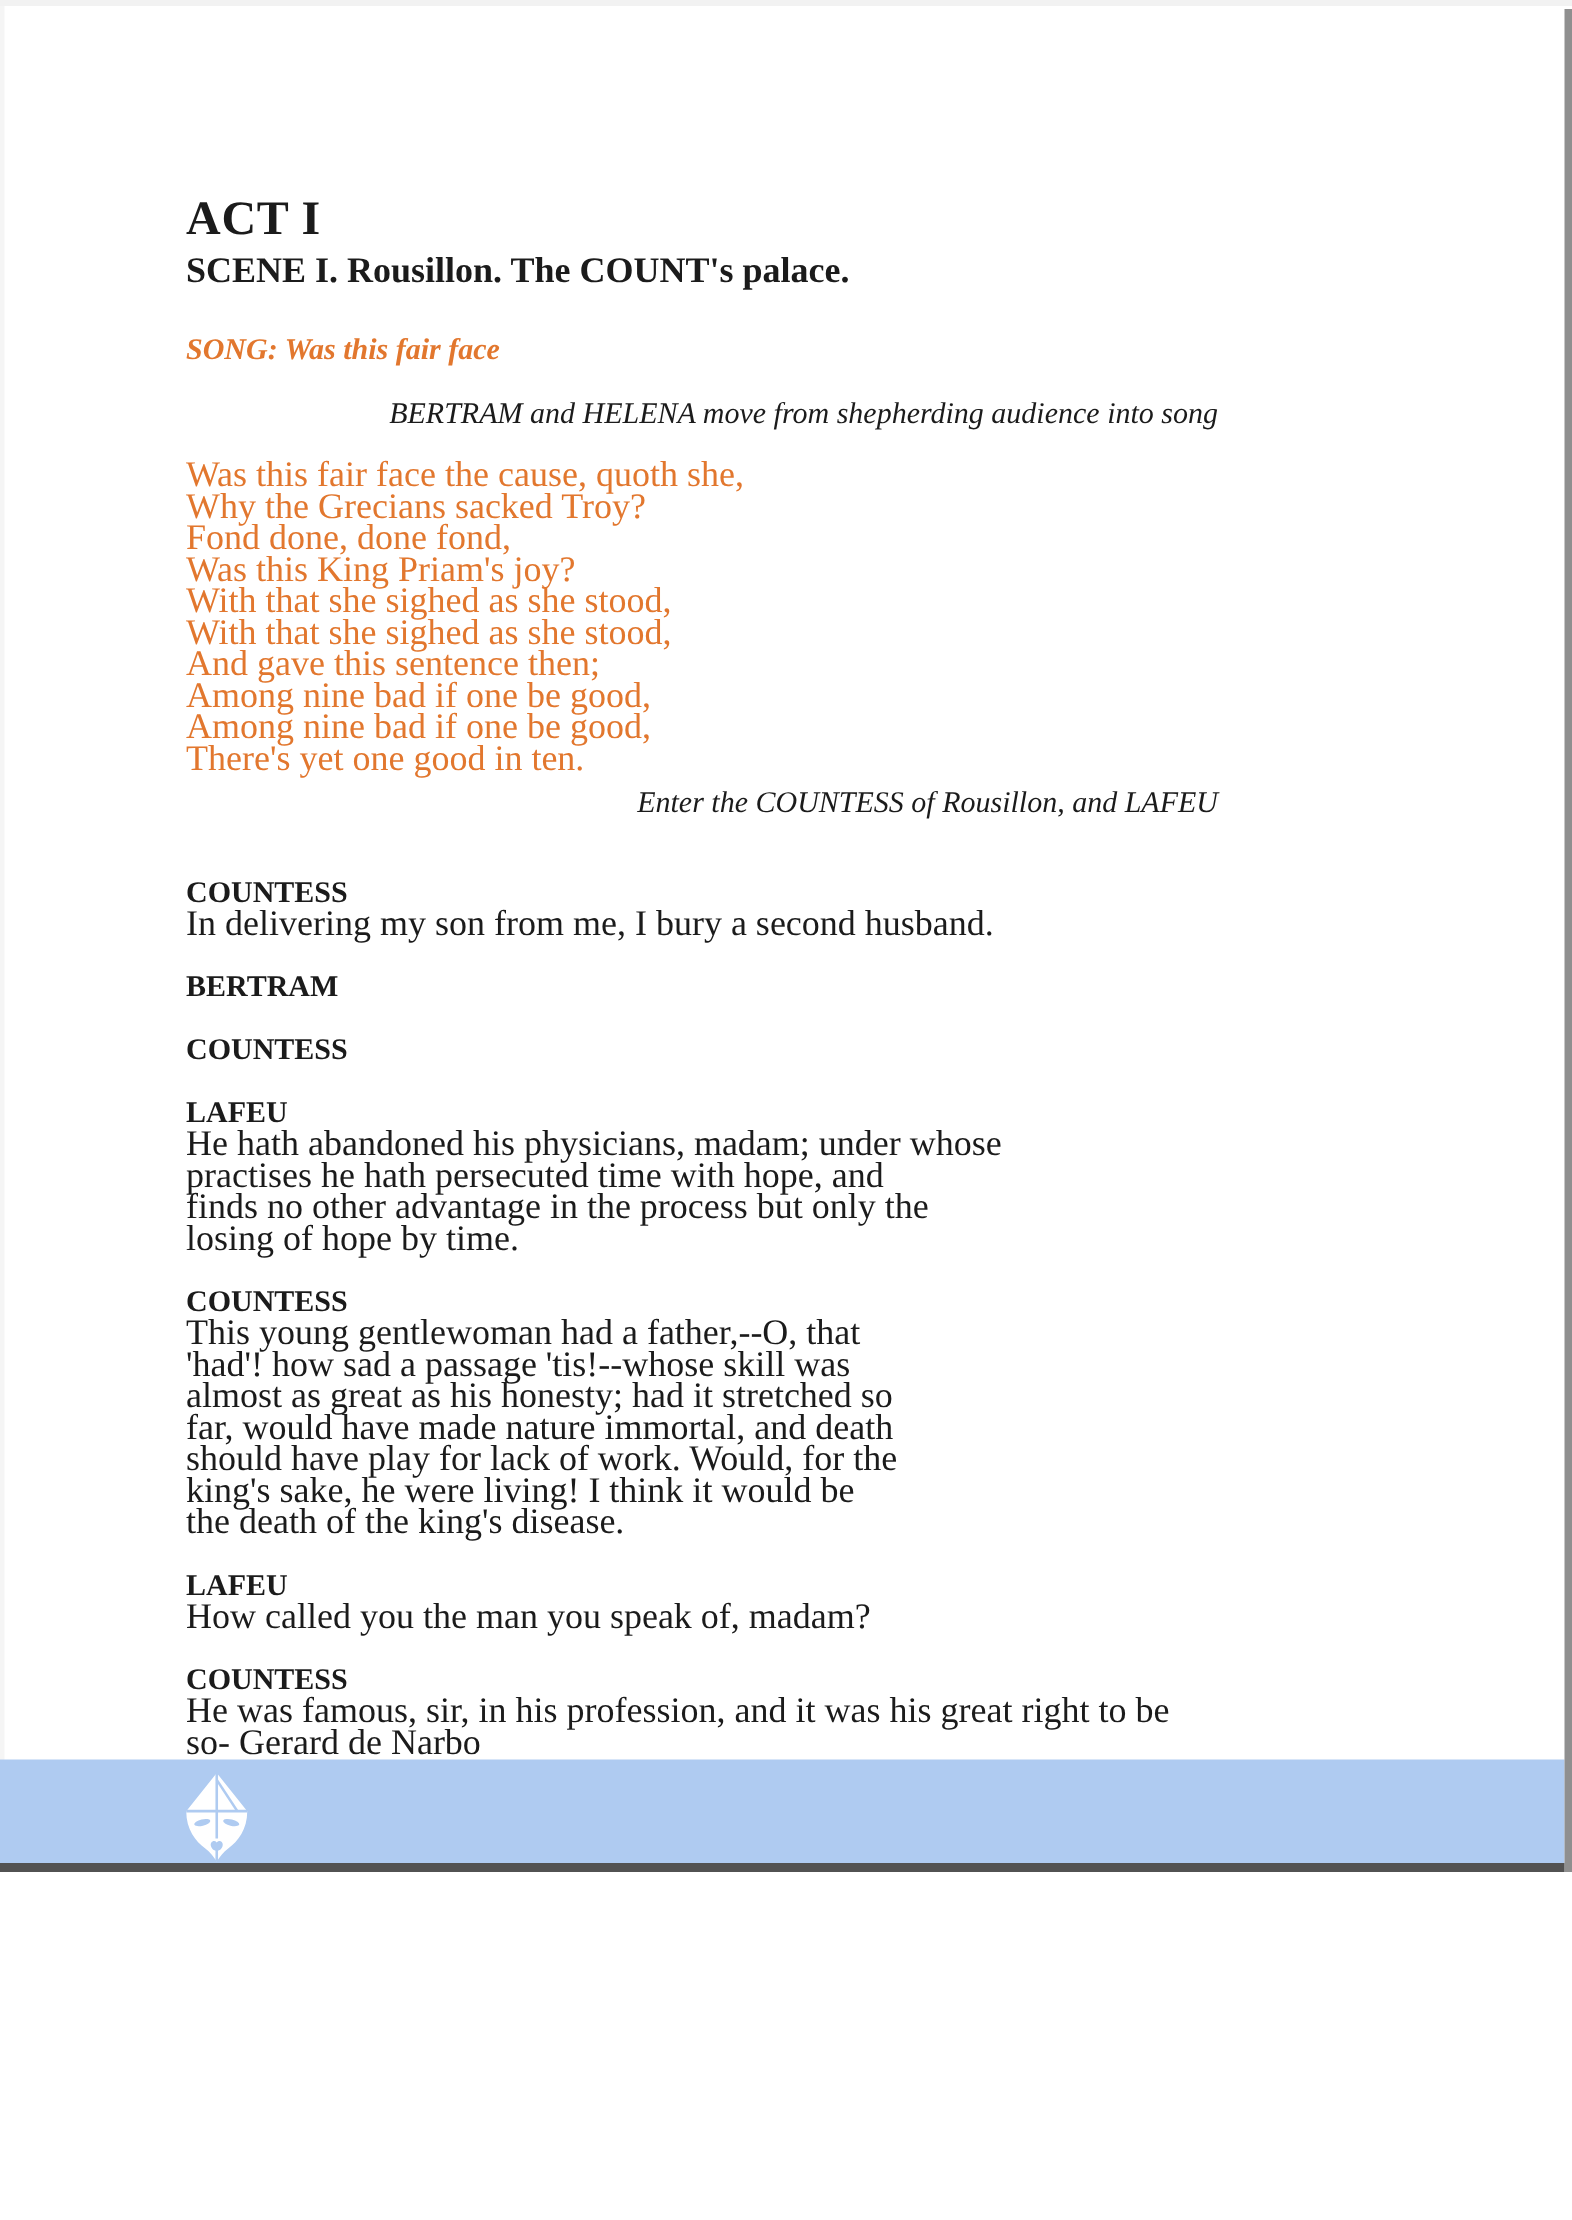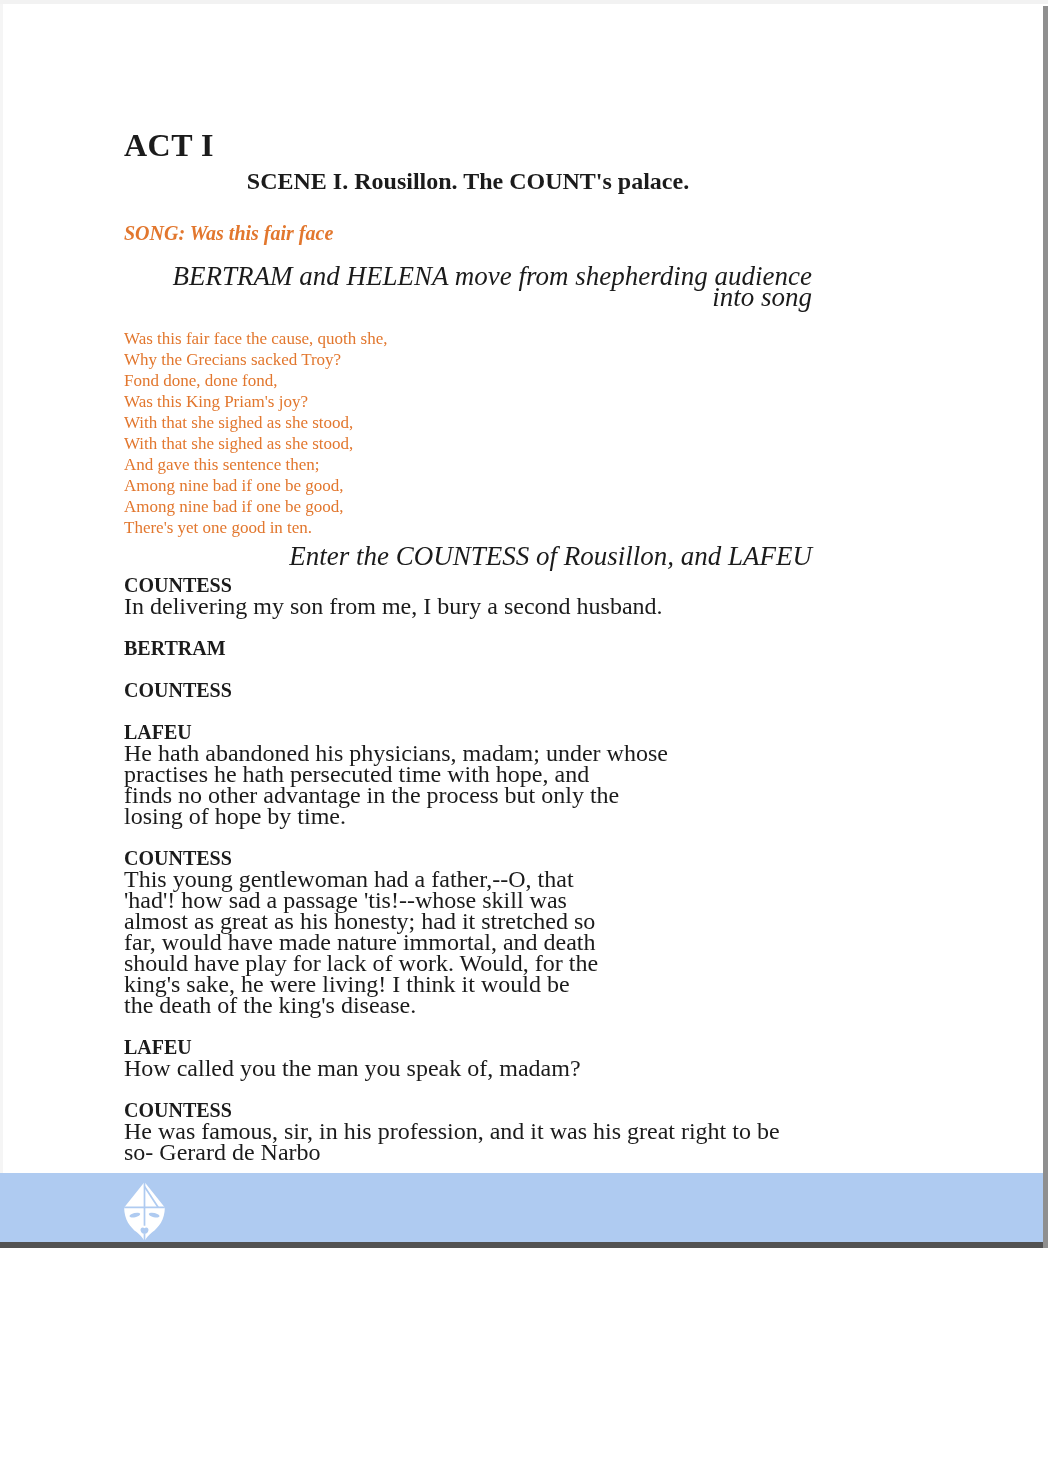--- a/index.html
+++ b/index.html
@@ -35,46 +35,45 @@
     font-size: 32px;
     line-height: 34px;
     font-weight: bold;
     letter-spacing: 0.5px;
   }
   .scene-title {
     margin-top: 6px;
     font-size: 24px;
     line-height: 26px;
     font-weight: bold;
-    text-align: center;
   }
   .song-header {
     margin-top: 28px;
     font-size: 20px;
     line-height: 22px;
     font-weight: bold;
     font-style: italic;
     color: var(--accent);
   }
   .stage-dir {
-    font-size: 27px;
+    font-size: 20px;
     line-height: 21px;
     font-style: italic;
     text-align: right;
   }
   .stage-dir.first { margin-top: 22px; }
   .stage-dir.second { margin-top: 8px; }
   .song-lines {
     margin-top: 20px;
-    font-size: 17px;
+    font-size: 24px;
     line-height: 21px;
     color: var(--accent);
     white-space: pre-line;
   }
-  .speeches { margin-top: 8px; }
+  .speeches { margin-top: 39px; }
   .speech { margin-top: 21px; }
   .speech:first-child { margin-top: 0; }
   .speaker {
     font-size: 20px;
     line-height: 21px;
     font-weight: bold;
   }
   .speech-lines {
     font-size: 24px;
     line-height: 21px;

